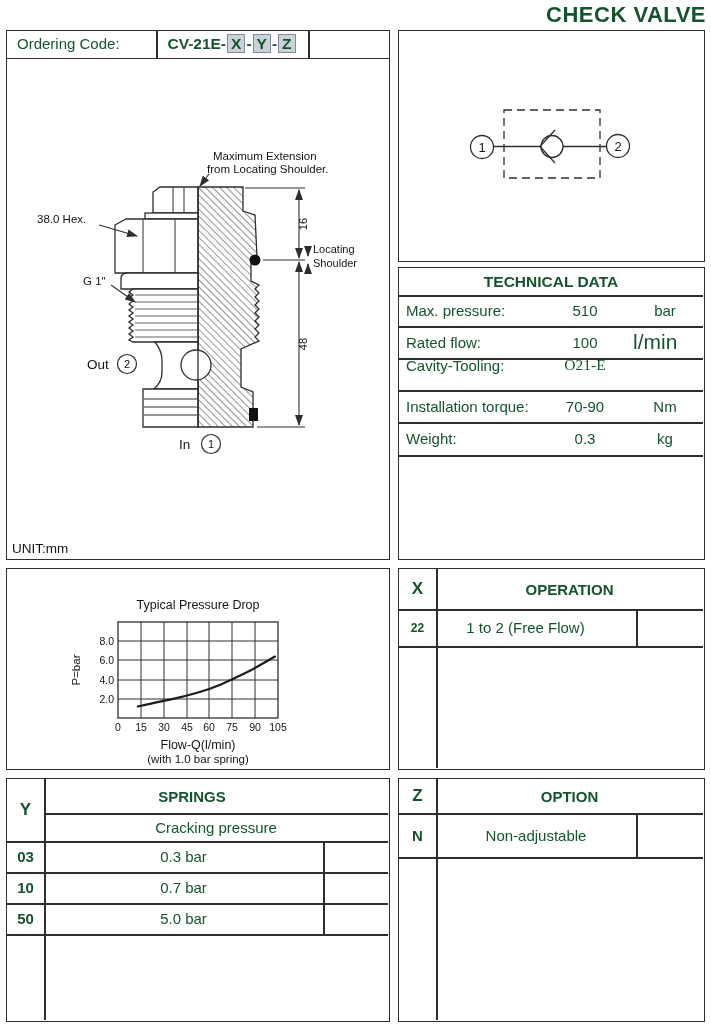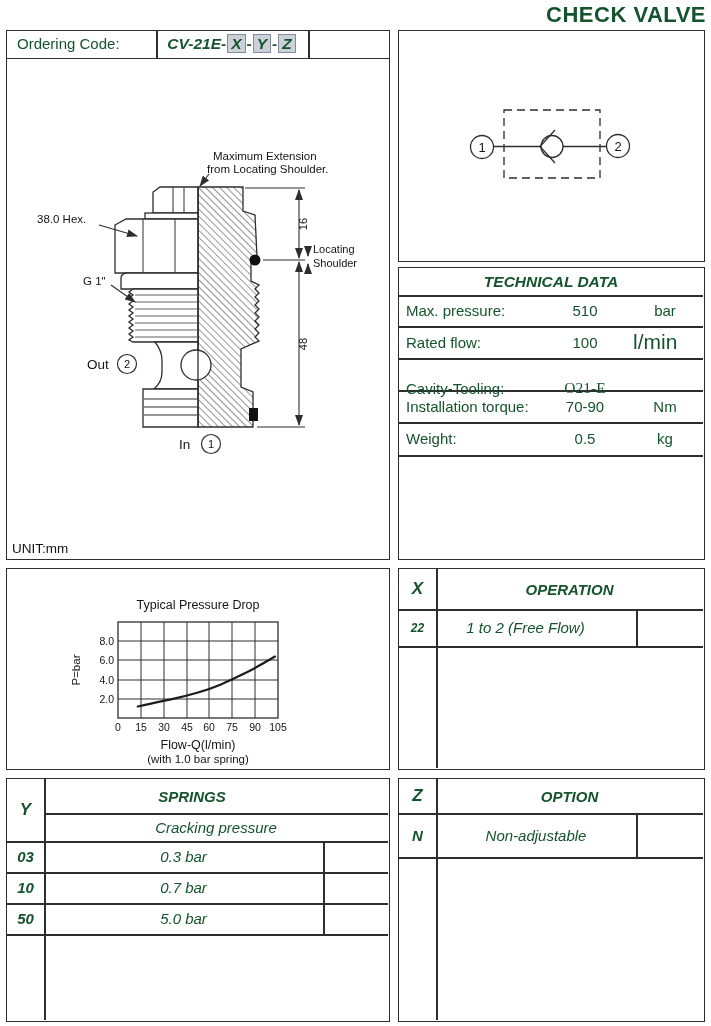--- a/index.html
+++ b/index.html
@@ -2,21 +2,21 @@
 <html><head>
 <meta charset="utf-8">
 <style>
   html,body{margin:0;padding:0;background:#fff;}
   #page{position:relative;width:711px;height:1026px;background:#fff;overflow:hidden;
         font-family:"Liberation Sans",sans-serif;color:#14532d;}
   .box{position:absolute;border:1.5px solid #2e2e2e;background:#fff;box-sizing:border-box;}
   .vl{position:absolute;width:1.5px;background:#2e2e2e;}
   .hl{position:absolute;height:1.5px;background:#2e2e2e;}
   .cell{position:absolute;display:flex;align-items:center;box-sizing:border-box;}
-  .center{justify-content:center;text-align:center;font-style:italic;}
+  .center{justify-content:center;text-align:center;}
   .bold{font-weight:bold;}
   #main-title{position:absolute;top:2px;right:5px;font-size:22px;font-weight:bold;letter-spacing:.5px;}
   .codebox{display:inline-block;background:#ccd1d9;border:1px solid #838a99;padding:0 3px;
            margin:0 1px;font-weight:bold;line-height:1.15;}
   svg text{font-family:"Liberation Sans",sans-serif;fill:#141414;}
   .serif{font-family:"Liberation Serif",serif;}
 </style>
 </head>
 <body>
 
@@ -153,33 +153,33 @@
     <div class="cell" style="left:0;top:27px;width:304px;height:31px;">
       <span style="position:absolute;left:7px;font-size:15px;">Max. pressure:</span>
       <span style="position:absolute;left:148px;width:76px;text-align:center;font-size:15px;">510</span>
       <span style="position:absolute;left:234px;width:64px;text-align:center;font-size:15px;">bar</span>
     </div>
     <div class="cell" style="left:0;top:58px;width:304px;height:32px;">
       <span style="position:absolute;left:7px;font-size:15px;">Rated flow:</span>
       <span style="position:absolute;left:148px;width:76px;text-align:center;font-size:15px;">100</span>
       <span style="position:absolute;left:234px;width:64px;text-align:left;font-size:21px;">l/min</span>
     </div>
-    <div class="cell" style="left:0;top:98px;width:304px;height:44px;text-decoration:underline;">
+    <div class="cell" style="left:0;top:75px;width:304px;height:44px;text-decoration:underline;">
       <span style="position:absolute;left:7px;font-size:15px;">Cavity-Tooling:</span>
       <span class="serif" style="position:absolute;left:148px;width:76px;text-align:center;font-size:15.5px;">O21-E</span>
       <span style="position:absolute;left:234px;width:64px;text-align:center;font-size:15px;"></span>
     </div>
     <div class="cell" style="left:0;top:122px;width:304px;height:32px;">
       <span style="position:absolute;left:7px;font-size:15px;">Installation torque:</span>
       <span style="position:absolute;left:148px;width:76px;text-align:center;font-size:15px;">70-90</span>
       <span style="position:absolute;left:234px;width:64px;text-align:center;font-size:15px;">Nm</span>
     </div>
     <div class="cell" style="left:0;top:154px;width:304px;height:33px;">
       <span style="position:absolute;left:7px;font-size:15px;">Weight:</span>
-      <span style="position:absolute;left:148px;width:76px;text-align:center;font-size:15px;">0.5</span>
+      <span style="position:absolute;left:148px;width:76px;text-align:center;font-size:15px;">0.3</span>
       <span style="position:absolute;left:234px;width:64px;text-align:center;font-size:15px;">kg</span>
     </div>
   </div>
 
   <div class="box" style="left:6px;top:568px;width:384px;height:202px;">
     <svg width="381" height="199" viewBox="0 0 381 199">
       <g stroke="#2e2e2e" stroke-width="1" fill="none">
         <rect x="111" y="53" width="160" height="96" stroke-width="1.3"></rect>
         <line x1="134" y1="53" x2="134" y2="149"></line>
           <line x1="157" y1="53" x2="157" y2="149"></line>

